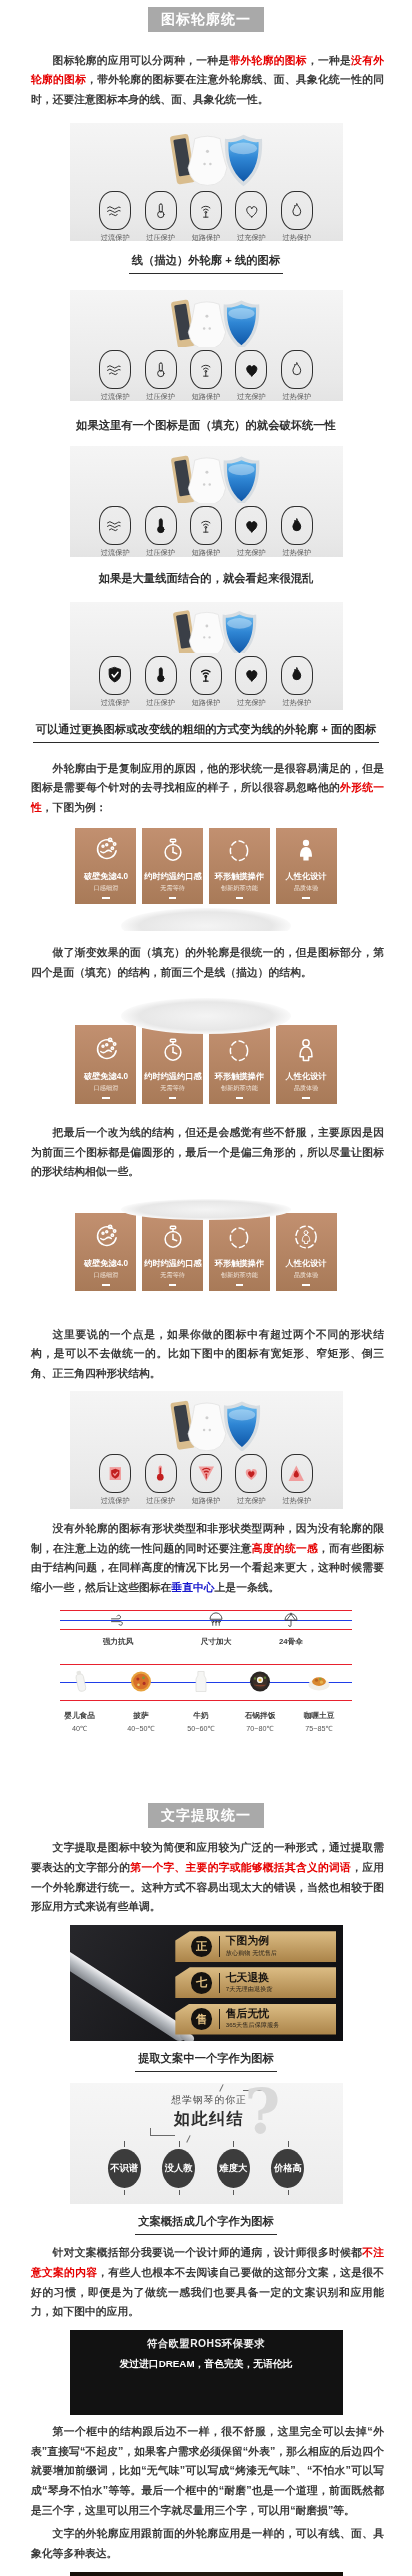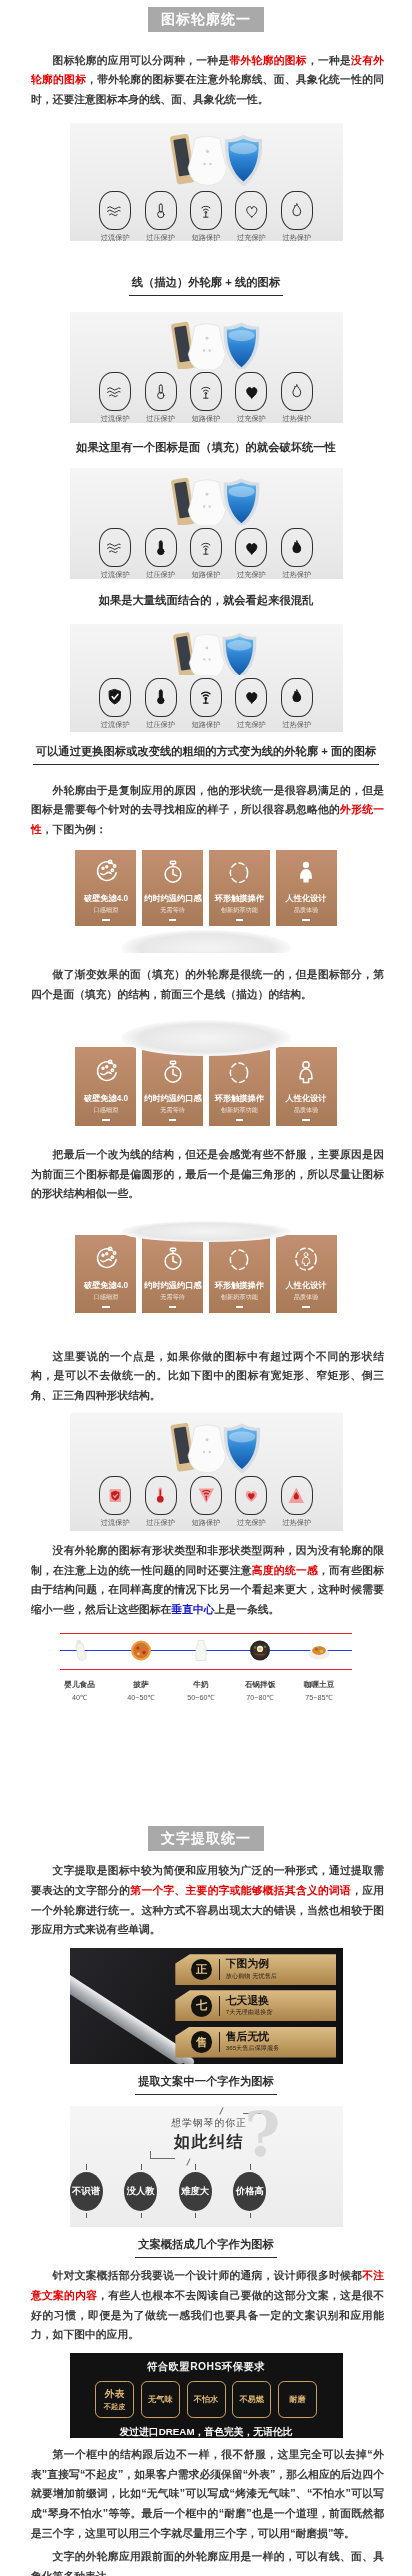--- a/index.html
+++ b/index.html
@@ -14,21 +14,21 @@
   .para { margin-left:31px; margin-right:28px; font-size:10.8px; font-weight:600;
           line-height:19.6px; text-align:justify; text-indent:2em; color:#3b3b3b; }
   .red  { color:#e60000;margin-top:28px; }
   .blue { color:#1414cc; }
   .ph  { text-align:center; font-size:11.3px; font-weight:700; color:#2f2f2f; }
   .uh  { text-align:center; font-size:11.3px; font-weight:700; color:#2f2f2f; }
   .uh .ut { display:inline-block; border-bottom:1.5px solid #2b2b2b; padding:0 3.1px 5.2px; }
   .imgbox { width:273px; margin-left:auto; margin-right:auto; position:relative; overflow:hidden; }
   .gray { background:linear-gradient(180deg,#f5f5f5 0%,#e9e9e9 80%,#e4e4e4 100%); }.mt8{margin-top:4.1px}.mt14{margin-top:7.2px}.mt16{margin-top:8.2px}
   .mt20{margin-top:10.3px}.mt24{margin-top:12.4px}.mt26{margin-top:13.4px}.mt28{margin-top:14.4px}
-  .mt30{margin-top:15.5px}.mt34{margin-top:17.5px}.mt36{margin-top:18.5px}.mt40{margin-top:34px}
+  .mt30{margin-top:15.5px}.mt34{margin-top:17.5px}.mt36{margin-top:18.5px}.mt40{margin-top:12px}
   
   .prod { display:flex; justify-content:center; overflow:hidden; }
   .prod svg { display:block; }
   .h118{height:61px}.h105{height:54px}.h95{height:49px}.h110{height:57px}
   .icons { display:flex; justify-content:center; gap:13.4px; margin-top:3.1px; }
   .icitem { text-align:center; }
   .squircle { width:32px; height:39px; border:1px solid #2f2f2f; border-radius:13.4px/16.5px;
               display:flex; align-items:center; justify-content:center; background:transparent; }
   .gico { width:19.6px; height:19.6px; stroke:#2c2c2c; fill:none; stroke-width:2;
           stroke-linecap:round; stroke-linejoin:round; }
@@ -84,21 +84,21 @@
   .pi-c1 { position:absolute; top:-4.1px; right:-7.2px; width:25px; height:8.2px;
            border-top:1px solid #6b6b6b; border-right:1px solid #6b6b6b; }
   .pi-c2 { position:absolute; bottom:-6.2px; left:-7.2px; width:25px; height:8.2px;
            border-bottom:1px solid #6b6b6b; border-left:1px solid #6b6b6b; }
   .pi-s1 { position:absolute; top:-10.3px; left:62%; width:1px; height:7.7px; background:#6b6b6b; transform:rotate(26deg); }
   .pi-s2 { position:absolute; bottom:-12.4px; left:30%; width:1px; height:7.7px; background:#6b6b6b; transform:rotate(26deg); }
   .pi-l1 { font-size:9.8px; color:#4c4c4c; letter-spacing:1px; }
   .pi-l2 { font-size:16px; font-weight:900; color:#2e2e2e; letter-spacing:1.5px; margin-top:2.1px; }
   .pi-q  { position:absolute; left:175px; top:-2.1px; font-size:61px; font-weight:900;
            color:#d9d9d9; font-family:"DejaVu Serif",serif; line-height:1; }
-  .pi-cs { position:absolute; left:0; right:0; top:66px; display:flex; justify-content:flex-start; gap:21.6px; }
+  .pi-cs { position:absolute; left:0; right:0; top:66px; display:flex; justify-content:center; gap:21.6px; }
   .pi-c  { width:33px; height:39px; border-radius:50%; background:#3c3c3c; color:#fff;
            font-size:9.3px; font-weight:700; display:flex; align-items:center; justify-content:center; position:relative; }
   .pi-c::before, .pi-c::after { content:""; position:absolute; left:50%; width:1px; height:5.7px; background:#5a5a5a; }
   .pi-c::before { top:-7.7px; } .pi-c::after { bottom:-7.7px; }
   
   .rohsimg { height:85px; background:#121212; padding-top:7.2px; }
   .ro-title { text-align:center; color:#f2f2f2; font-size:10.3px; font-weight:700; letter-spacing:0.5px; }
   .ro-boxes { display:flex; justify-content:center; gap:6.7px; margin-top:7.2px; }
   .ro-box { border:1px solid #c8a35e; border-radius:6.2px; width:39px; height:37px;
             display:flex; flex-direction:column; align-items:center; justify-content:center;
@@ -626,20 +626,37 @@
           </svg>
         </span>
         <span class="iclabel">过热保护</span>
       </div>
   </div>
 </div>
 
 <p class="para mt20"><span>没有外轮廓的图标有形状类型和非形状类型两种，因为没有轮廓的限制，在注意上边的统一性问题的同时还要注意</span><span class="red">高度的统一感</span><span>，而有些图标由于结构问题，在同样高度的情况下比另一个看起来更大，这种时候需要缩小一些，然后让这些图标在</span><span class="blue">垂直中心</span><span>上是一条线。</span></p>
 
 <div class="diagram mt16" style="height:185px;">
+  <div class="drow" style="height:41px;margin-top:12.4px;">
+    <div class="dline dred" style="top:0;"></div>
+    <div class="dline dblue" style="top:9.8px;"></div>
+    <div class="dline dred" style="top:19.6px;"></div>
+    <span class="dicon" style="left:58px;top:1px;"><svg viewBox="0 0 36 36" width="18.5" height="18.5">
+          <use href="#i-windrow"></use>
+        </svg></span>
+    <span class="dicon" style="left:156px;top:1px;"><svg viewBox="0 0 36 36" width="18.5" height="18.5">
+          <use href="#i-umbpeople"></use>
+        </svg></span>
+    <span class="dicon" style="left:231px;top:1px;"><svg viewBox="0 0 36 36" width="18.5" height="18.5">
+          <use href="#i-umbrella"></use>
+        </svg></span>
+    <span class="dlabel" style="left:58px;top:27px;">强力抗风</span>
+    <span class="dlabel" style="left:156px;top:27px;">尺寸加大</span>
+    <span class="dlabel" style="left:231px;top:27px;">24骨伞</span>
+  </div>
   <div class="drow" style="height:77px;margin-top:13.4px;">
     <div class="dline dred" style="top:0;"></div>
     <div class="dline dblue" style="top:17.5px;"></div>
     <div class="dline dred" style="top:36px;"></div>
     <span class="dfood" style="left:19.6px;top:5.2px;"><svg viewBox="0 0 48 48" width="25" height="25">
           <use href="#s-bottle"></use>
         </svg></span>
     <span class="dfood" style="left:81px;top:5.2px;"><svg viewBox="0 0 48 48" width="25" height="25">
           <use href="#s-pizza"></use>
         </svg></span>
@@ -713,30 +730,20 @@
     <div class="pi-c">价格高</div>
   </div>
 </div>
 
 <h3 class="uh mt20"><span class="ut">文案概括成几个字作为图标</span></h3>
 
 <p class="para mt16"><span>针对文案概括部分我要说一个设计师的通病，设计师很多时候都</span><span class="red">不注意文案的内容</span><span>，有些人也根本不去阅读自己要做的这部分文案，这是很不好的习惯，即便是为了做统一感我们也要具备一定的文案识别和应用能力，如下图中的应用。</span></p>
 
 <div class="imgbox rohsimg mt16">
   <div class="ro-title">符合欧盟ROHS环保要求</div>
-  <div class="ro-boxes">
-    <div class="ro-box">
-        <span class="b1">外表</span>
-        <span class="b2">不起皮</span>
-      </div>
-    <div class="ro-box">无气味</div>
-    <div class="ro-box">不怕水</div>
-    <div class="ro-box">不易燃</div>
-    <div class="ro-box">耐磨</div>
-  </div>
   <div class="ro-bottom">发过进口DREAM，音色完美，无语伦比</div>
 </div>
 
 <p class="para mt14">第一个框中的结构跟后边不一样，很不舒服，这里完全可以去掉“外表”直接写“不起皮”，如果客户需求必须保留“外表”，那么相应的后边四个就要增加前缀词，比如“无气味”可以写成“烤漆无气味”、“不怕水”可以写成“琴身不怕水”等等。最后一个框中的“耐磨”也是一个道理，前面既然都是三个字，这里可以用三个字就尽量用三个字，可以用“耐磨损”等。</p>
 
 <p class="para mt8">文字的外轮廓应用跟前面的外轮廓应用是一样的，可以有线、面、具象化等多种表达。</p>
 
 <div class="imgbox rodimg mt16">
   
   

